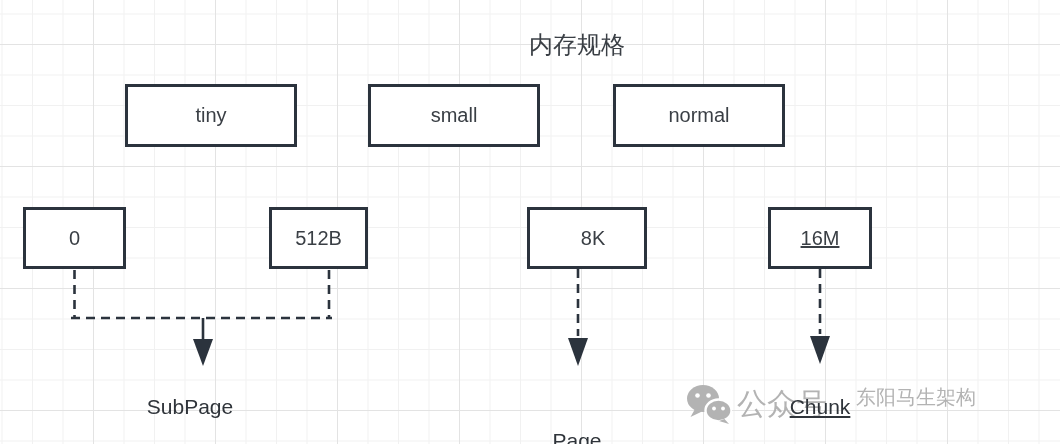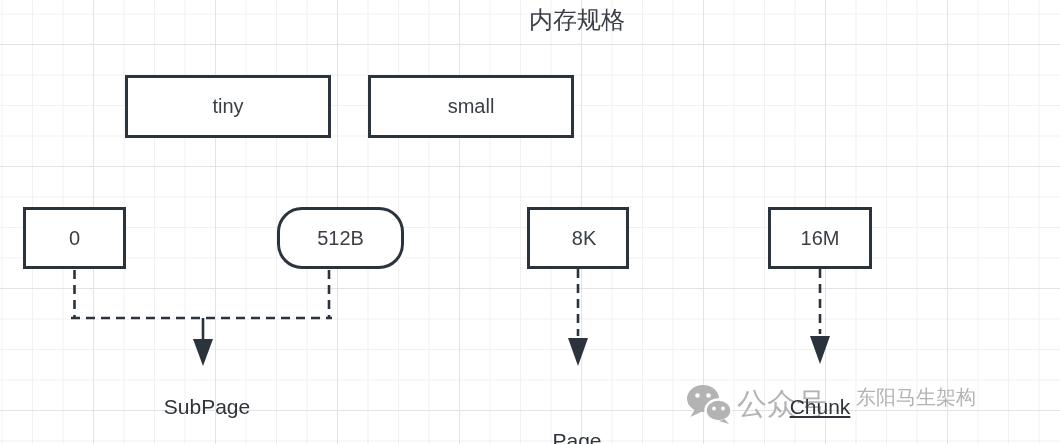--- a/index.html
+++ b/index.html
@@ -17,70 +17,70 @@
       linear-gradient(to right, #e3e3e3 1px, transparent 1px),
       linear-gradient(to bottom, #e3e3e3 1px, transparent 1px),
       linear-gradient(to right, #f1f1f1 1px, transparent 1px),
       linear-gradient(to bottom, #f1f1f1 1px, transparent 1px);
     background-size: 122px 100%, 100% 122px, 30.5px 100%, 100% 30.5px;
     background-position: 93px 0, 0 44px, 1.5px 0, 0 13.5px;
   }
 
   .title {
     position: absolute;
-    top: 4px;
+    top: 29px;
     left: 577px;
     transform: translateX(-50%);
     font-size: 24px;
     color: #3a3f45;
     white-space: nowrap;
   }
 
   .node {
     position: absolute;
     background: #ffffff;
     border: 3px solid #2b333d;
     display: flex;
     align-items: center;
     justify-content: center;
     font-size: 20px;
     color: #3a3f45;
     white-space: nowrap;
   }
 
-  .tier { top: 75px; width: 206px; height: 63px; }
+  .tier { top: 84px; width: 172px; height: 63px; }
   .tier.tiny   { left: 125px; }
   .tier.small  { left: 368px; }
   .tier.normal { left: 613px; }
   .tier.huge   { left: 853px; }
 
   .threshold { top: 207px; height: 62px; }
   .threshold.t0   { left: 23px;  width: 103px; }
-  .threshold.t512 { left: 277px; width: 127px; border-radius: 25px; }
-  .threshold.t8k  { left: 527px; width: 102px; padding-left: 12px; }
-  .threshold.t16m { left: 768px; width: 104px; }
+  .threshold.t512 { left: 269px; width: 99px; }
+  .threshold.t8k  { left: 527px; width: 120px; padding-left: 12px; }
+  .threshold.t16m { left: 768px; width: 104px; text-decoration: underline; }
 
   svg.connectors {
     position: absolute;
     top: 0; left: 0;
     width: 1060px;
     height: 444px;
     pointer-events: none;
   }
 
   .unit-label {
     position: absolute;
     top: 395px;
     transform: translateX(-50%);
     font-size: 21px;
     color: #2f343a;
     white-space: nowrap;
     z-index: 3;
   }
-  .unit-label.subpage { left: 207px; text-align: right; }
+  .unit-label.subpage { left: 190px; text-align: right; }
   .unit-label.page    { left: 577px; margin-top: 34px; }
   .unit-label.chunk   { left: 820px; text-decoration: underline; }
 
   .watermark {
     position: absolute;
     top: 381px;
     left: 686px;
     height: 44px;
     z-index: 2;
     color: #b3b3b3;
@@ -98,20 +98,21 @@
 </style>
 </head>
 <body>
 
 <div class="canvas">
 
   <div class="title">内存规格</div>
 
   <div class="node tier tiny">tiny</div>
   <div class="node tier small">small</div>
+  <div class="node tier normal">normal</div>
 
   <div class="node threshold t0">0</div>
   <div class="node threshold t512">512B</div>
   <div class="node threshold t8k">8K</div>
   <div class="node threshold t16m">16M</div>
 
   <svg class="connectors" viewBox="0 0 1060 444" xmlns="http://www.w3.org/2000/svg">
 
     <g stroke="#2b333d" stroke-width="2.6" fill="none">
       <path d="M74.5,270 V318" stroke-dasharray="9 6"></path>

